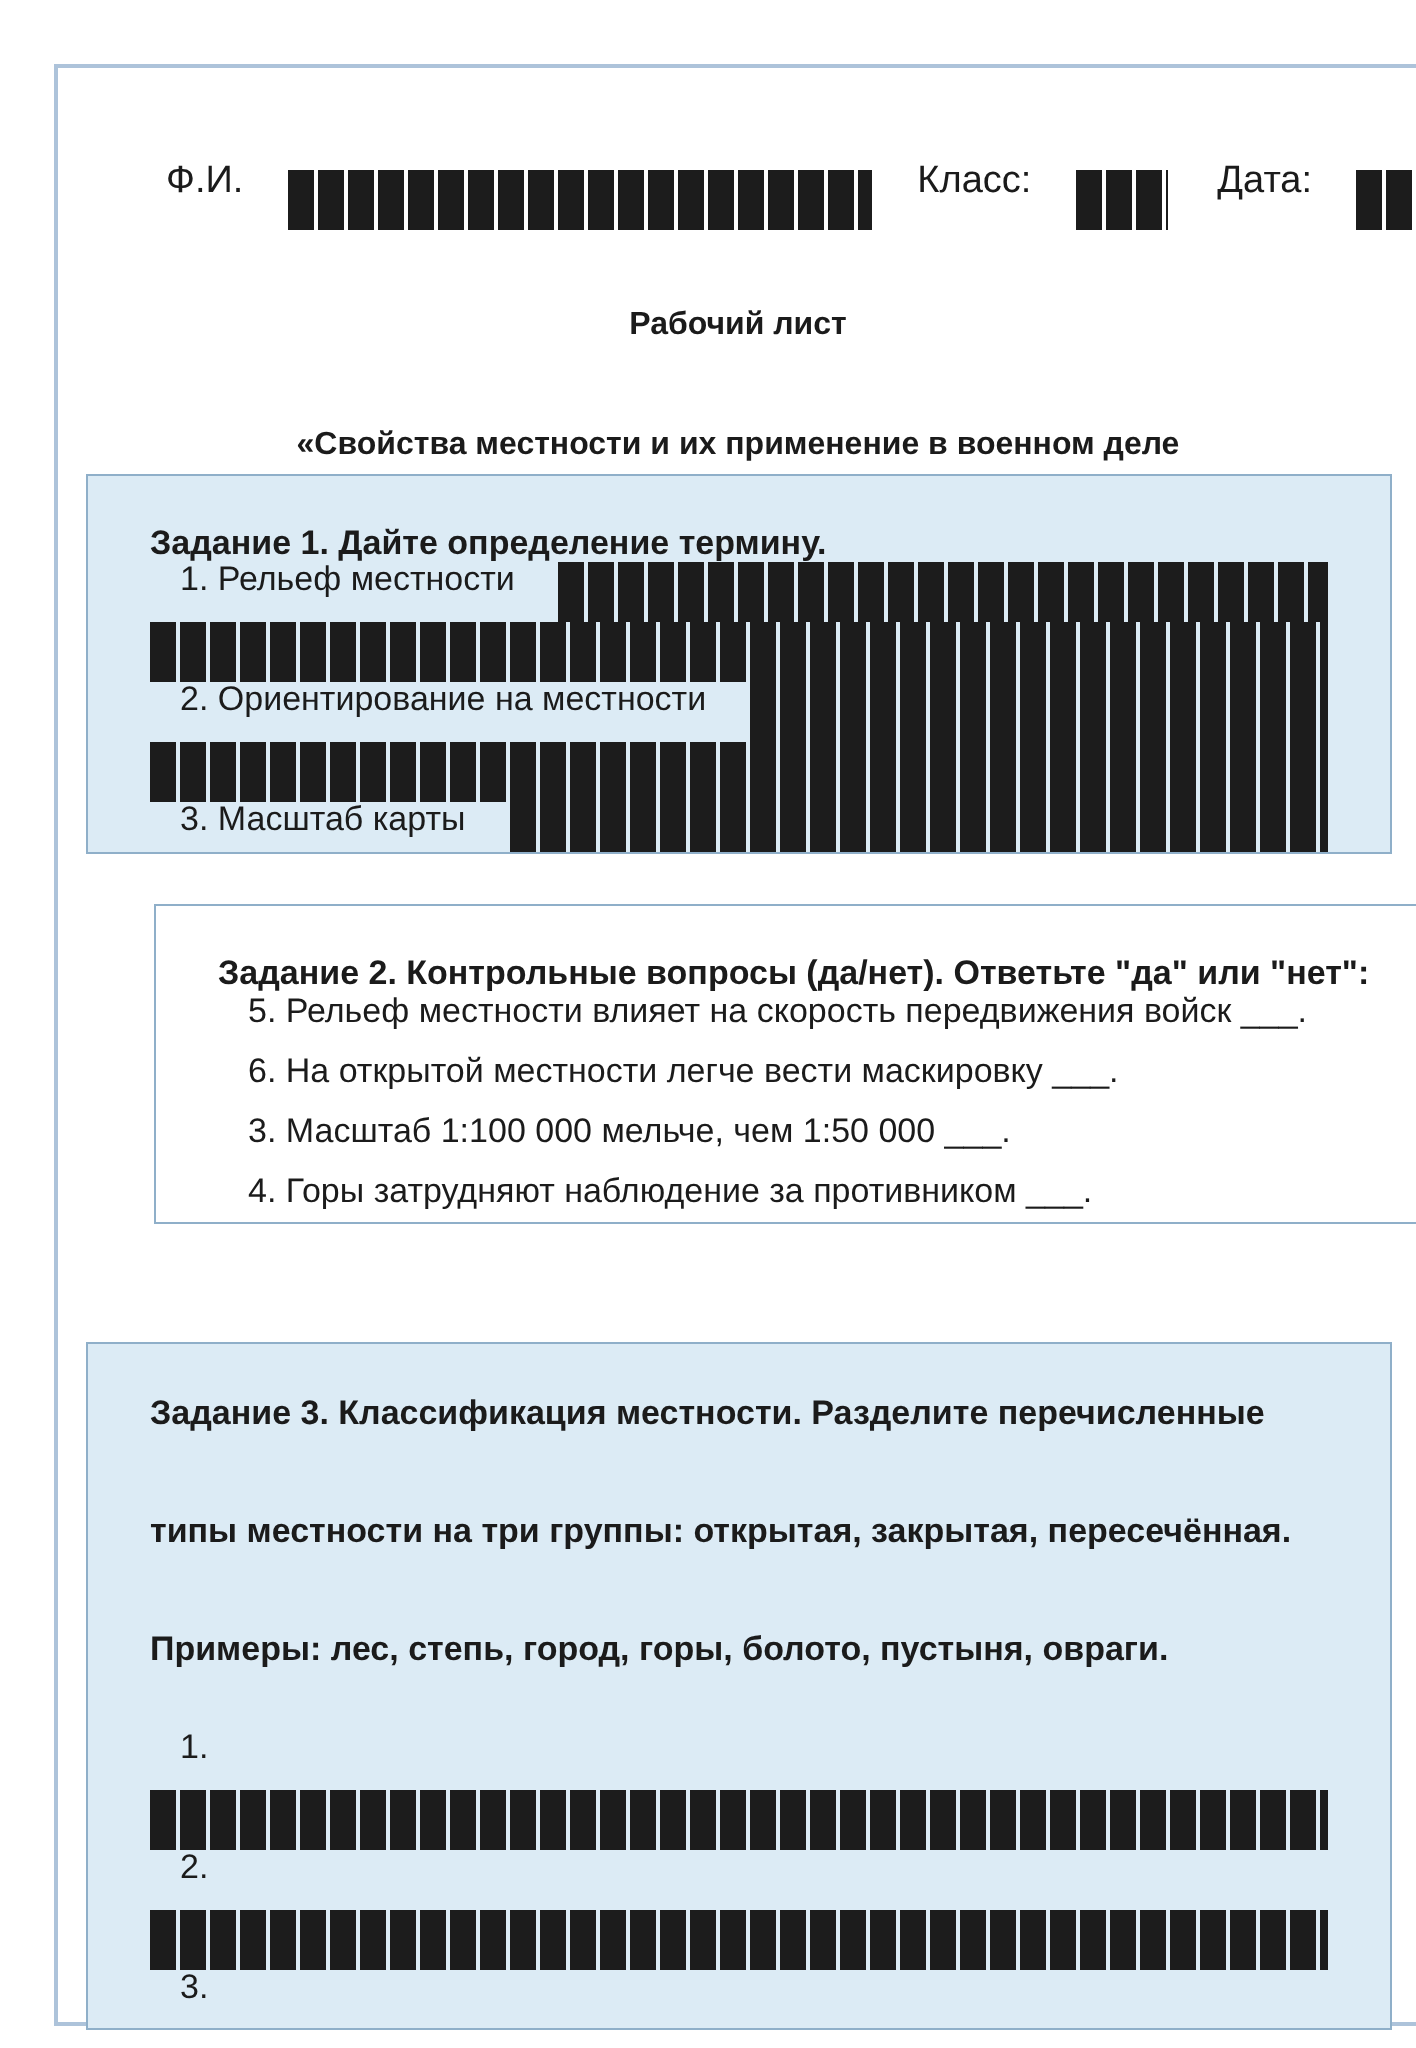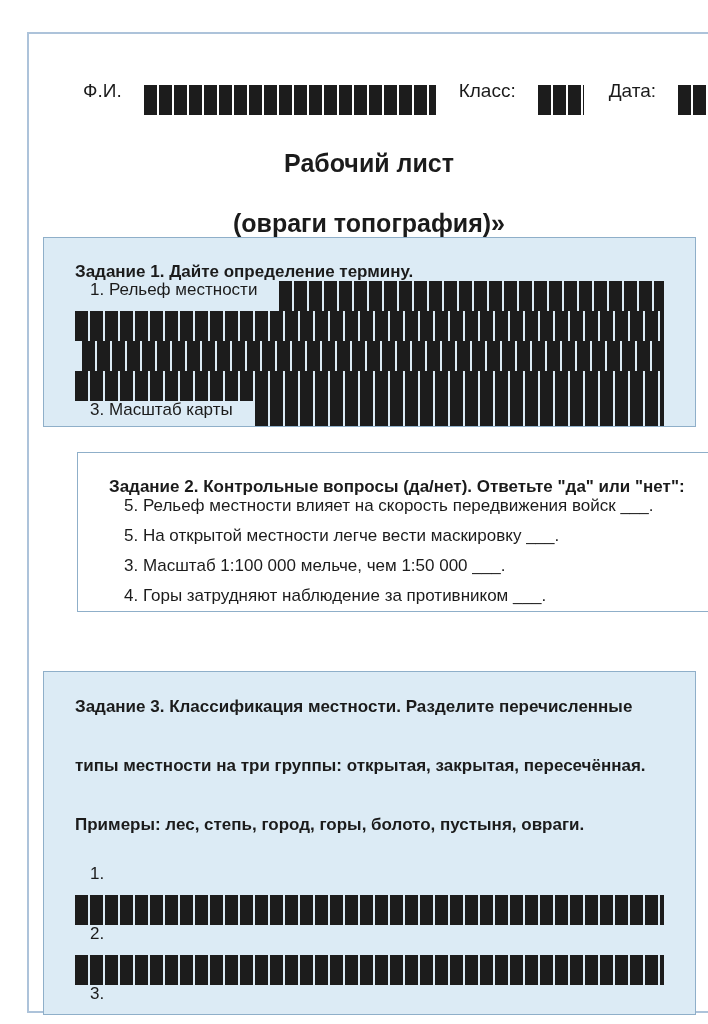--- a/index.html
+++ b/index.html
@@ -44,21 +44,21 @@
   }
   .u-name{flex:0 0 292px;margin-right:8px;}
   .u-class{flex:0 0 46px;margin-right:10px;}
   .u-date{flex:0 0 112px;}
   
   .title{
     position:absolute;
     top:84px; left:10px; right:10px;
     text-align:center;
     font-weight:700;
-    font-size:25px;
+    font-size:16px;
     line-height:30px;
   }
   
   .box{
     position:absolute;
     left:14px;
     width:653px;
     border:1.5px solid var(--box-border);
     padding:5px 16px 4px 16px;
     font-size:17px;
@@ -92,54 +92,56 @@
     <span class="lbl">Ф.И.</span>
     <span class="ul u-name"></span>
     <span class="lbl">Класс:</span>
     <span class="ul u-class"></span>
     <span class="lbl">Дата:</span>
     <span class="ul u-date"></span>
   </div>
 
   <div class="title">
     <div>Рабочий лист</div>
+    <div>«Свойства местности и их применение в военном деле</div>
     <div>(овраги топография)»</div>
   </div>
 
   <div id="tasks">
       <div class="box box-1 fill-blue">
         <div class="h-line">Задание 1. Дайте определение термину.</div>
         <div class="row fill">
           <span class="txt">1. Рельеф местности</span>
           <span class="flex-ul"></span>
         </div>
         <div class="row blank">
           <span class="flex-ul"></span>
         </div>
         <div class="row fill">
+          <span class="txt">2. Ориентирование на местности</span>
           <span class="flex-ul"></span>
         </div>
         <div class="row blank">
           <span class="flex-ul"></span>
         </div>
         <div class="row fill">
           <span class="txt">3. Масштаб карты</span>
           <span class="flex-ul"></span>
         </div>
         <div class="row blank">
           <span class="flex-ul"></span>
         </div>
       </div>
       <div class="box box-2 fill-white">
         <div class="h-line">Задание 2. Контрольные вопросы (да/нет). Ответьте "да" или "нет":</div>
         <div class="row text">
           <span class="txt">5. Рельеф местности влияет на скорость передвижения войск ___.</span>
         </div>
         <div class="row text">
-          <span class="txt">5. На открытой местности легче вести маскировку ___.</span>
+          <span class="txt">6. На открытой местности легче вести маскировку ___.</span>
         </div>
         <div class="row text">
           <span class="txt">3. Масштаб 1:100 000 мельче, чем 1:50 000 ___.</span>
         </div>
         <div class="row text">
           <span class="txt">4. Горы затрудняют наблюдение за противником ___.</span>
         </div>
       </div>
       <div class="box box-3 fill-blue">
         <div class="h-line">Задание 3. Классификация местности. Разделите перечисленные</div>

